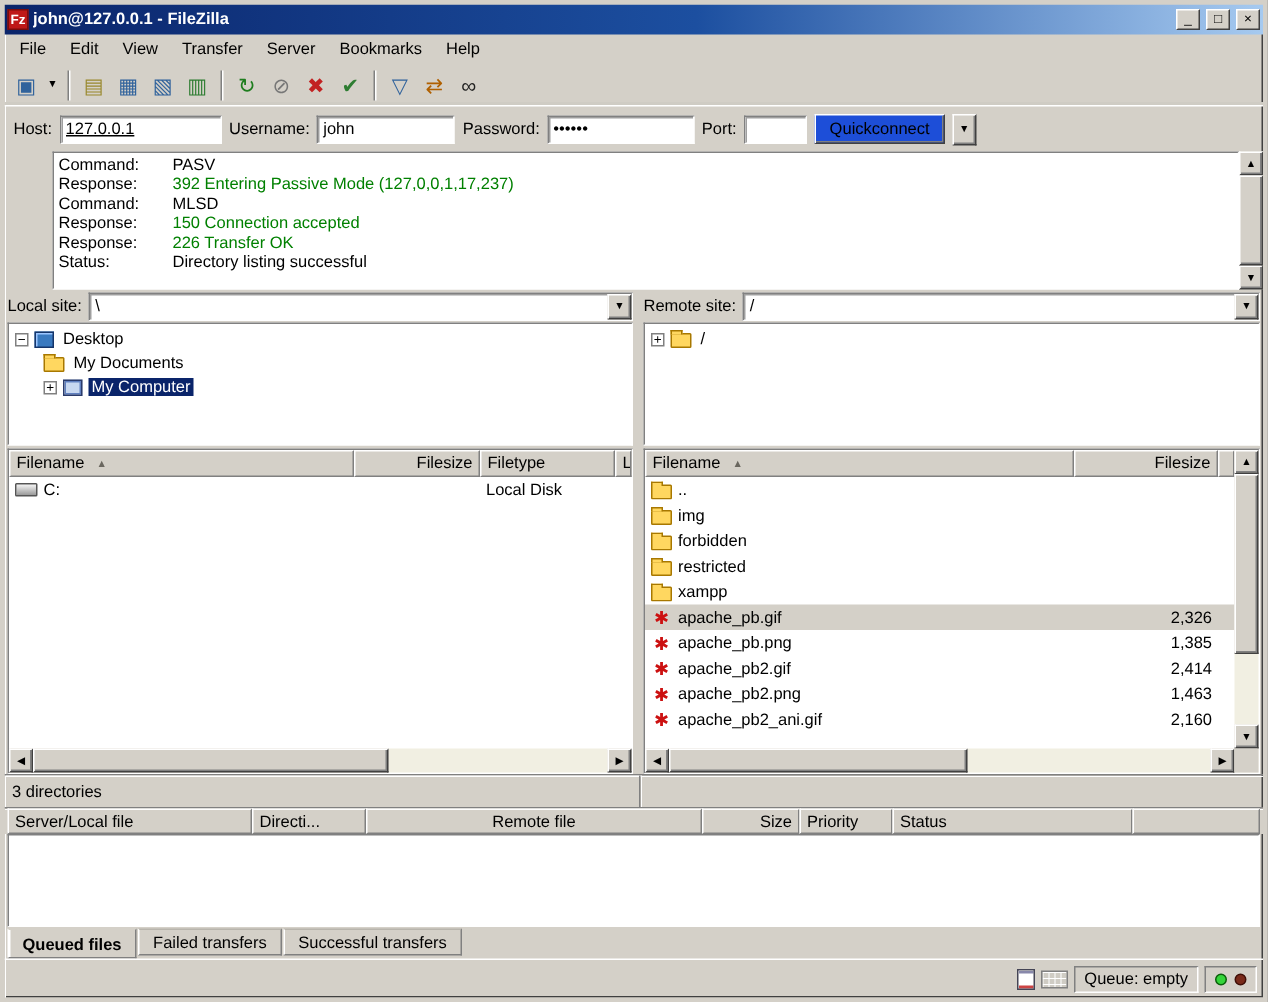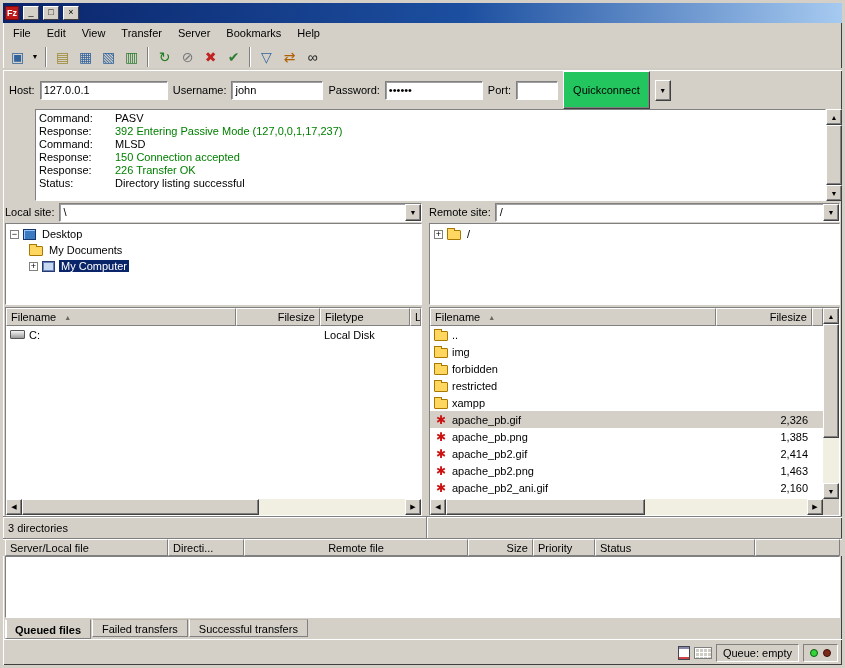--- a/index.html
+++ b/index.html
@@ -30,21 +30,21 @@
   
   .toolbar{ flex:0 0 28px; display:flex; align-items:center; padding:2px 3px; border-bottom:1px solid #fff; box-shadow:inset 0 -2px 0 #cfccc4; }
   .tool-btn{ width:23px; height:22px; display:flex; align-items:center; justify-content:center; font-size:14px; line-height:1; }
   .tool-caret{ width:12px; height:22px; display:flex; align-items:center; justify-content:center; font-size:7px; }
   .tool-sep{ width:0; height:20px; border-left:1px solid #808080; border-right:1px solid #fff; margin:0 4px; }
 
   
   .quickbar{ flex:0 0 30px; display:flex; align-items:center; gap:5px; padding:0 6px; }
   .sunken{ border:1px solid; border-color:#808080 #fff #fff #808080; box-shadow:inset 1px 1px 0 rgba(64,64,64,.5); background:#fff; }
   .txt{ height:19px; padding:1px 3px; font:11px "Liberation Sans",sans-serif; }
-  .btn{ height:38px; padding:0 9px; background:#22c55e; border:1px solid; border-color:#fff #404040 #404040 #fff;
+  .btn{ height:20px; padding:0 9px; background:#1d4ed8; border:1px solid; border-color:#fff #404040 #404040 #fff;
     box-shadow:inset -1px -1px 0 #808080; display:flex; align-items:center; font-size:11px; }
   .btn-caret{ width:16px; height:21px; background:#d4d0c8; border:1px solid; border-color:#fff #404040 #404040 #fff;
     box-shadow:inset -1px -1px 0 #808080; display:flex; align-items:center; justify-content:center; font-size:7px; }
 
   
   .log-row{ flex:0 0 92px; display:flex;padding-left:32px; }
   .log{ flex:1; background:#fff; border:1px solid; border-color:#808080 #fff #fff #808080; overflow:hidden; padding:2px 3px; }
   .log-line{ display:flex; height:13px; line-height:13px; white-space:nowrap; }
   .log-type{ width:76px; flex:0 0 76px; }
 
@@ -137,20 +137,21 @@
   .led.green{ background:#35d43a; border:1px solid #0a5f0a; }
   .led.dark{ background:#7a2a1a; border:1px solid #401008; }
 </style>
 </head>
 <body>
 
 <div class="window">
 
   <div class="titlebar">
     <div class="app-icon">Fz</div>
+    <div class="title-text">john@127.0.0.1 - FileZilla</div>
     <div class="win-btn">
         <span>_</span>
       </div>
     <div class="win-btn">
         <span>□</span>
       </div>
     <div class="win-btn">
         <span>×</span>
       </div>
   </div>
@@ -179,21 +180,21 @@
     <span class="tool-btn" style="color: rgb(194, 34, 34);">✖</span>
     <span class="tool-btn" style="color: rgb(46, 125, 50);">✔</span>
     <span class="tool-sep"></span>
     <span class="tool-btn" style="color: rgb(49, 99, 156);">▽</span>
     <span class="tool-btn" style="color: rgb(176, 96, 0);">⇄</span>
     <span class="tool-btn" style="color: rgb(34, 34, 34);">∞</span>
   </div>
 
   <div class="quickbar">
     <span>Host:</span>
-    <input class="txt sunken" style="width: 128px;" value="127.0.0.1">
+    <input class="txt sunken" style="width: 108px; text-decoration: underline;" value="127.0.0.1">
     <span>Username:</span>
     <input class="txt sunken" style="width: 92px;" value="john">
     <span>Password:</span>
     <input class="txt sunken" style="width: 98px;" value="••••••">
     <span>Port:</span>
     <input class="txt sunken" style="width: 42px;" value="">
     <button class="btn">Quickconnect</button>
     <span class="btn-caret">▼</span>
   </div>
 

